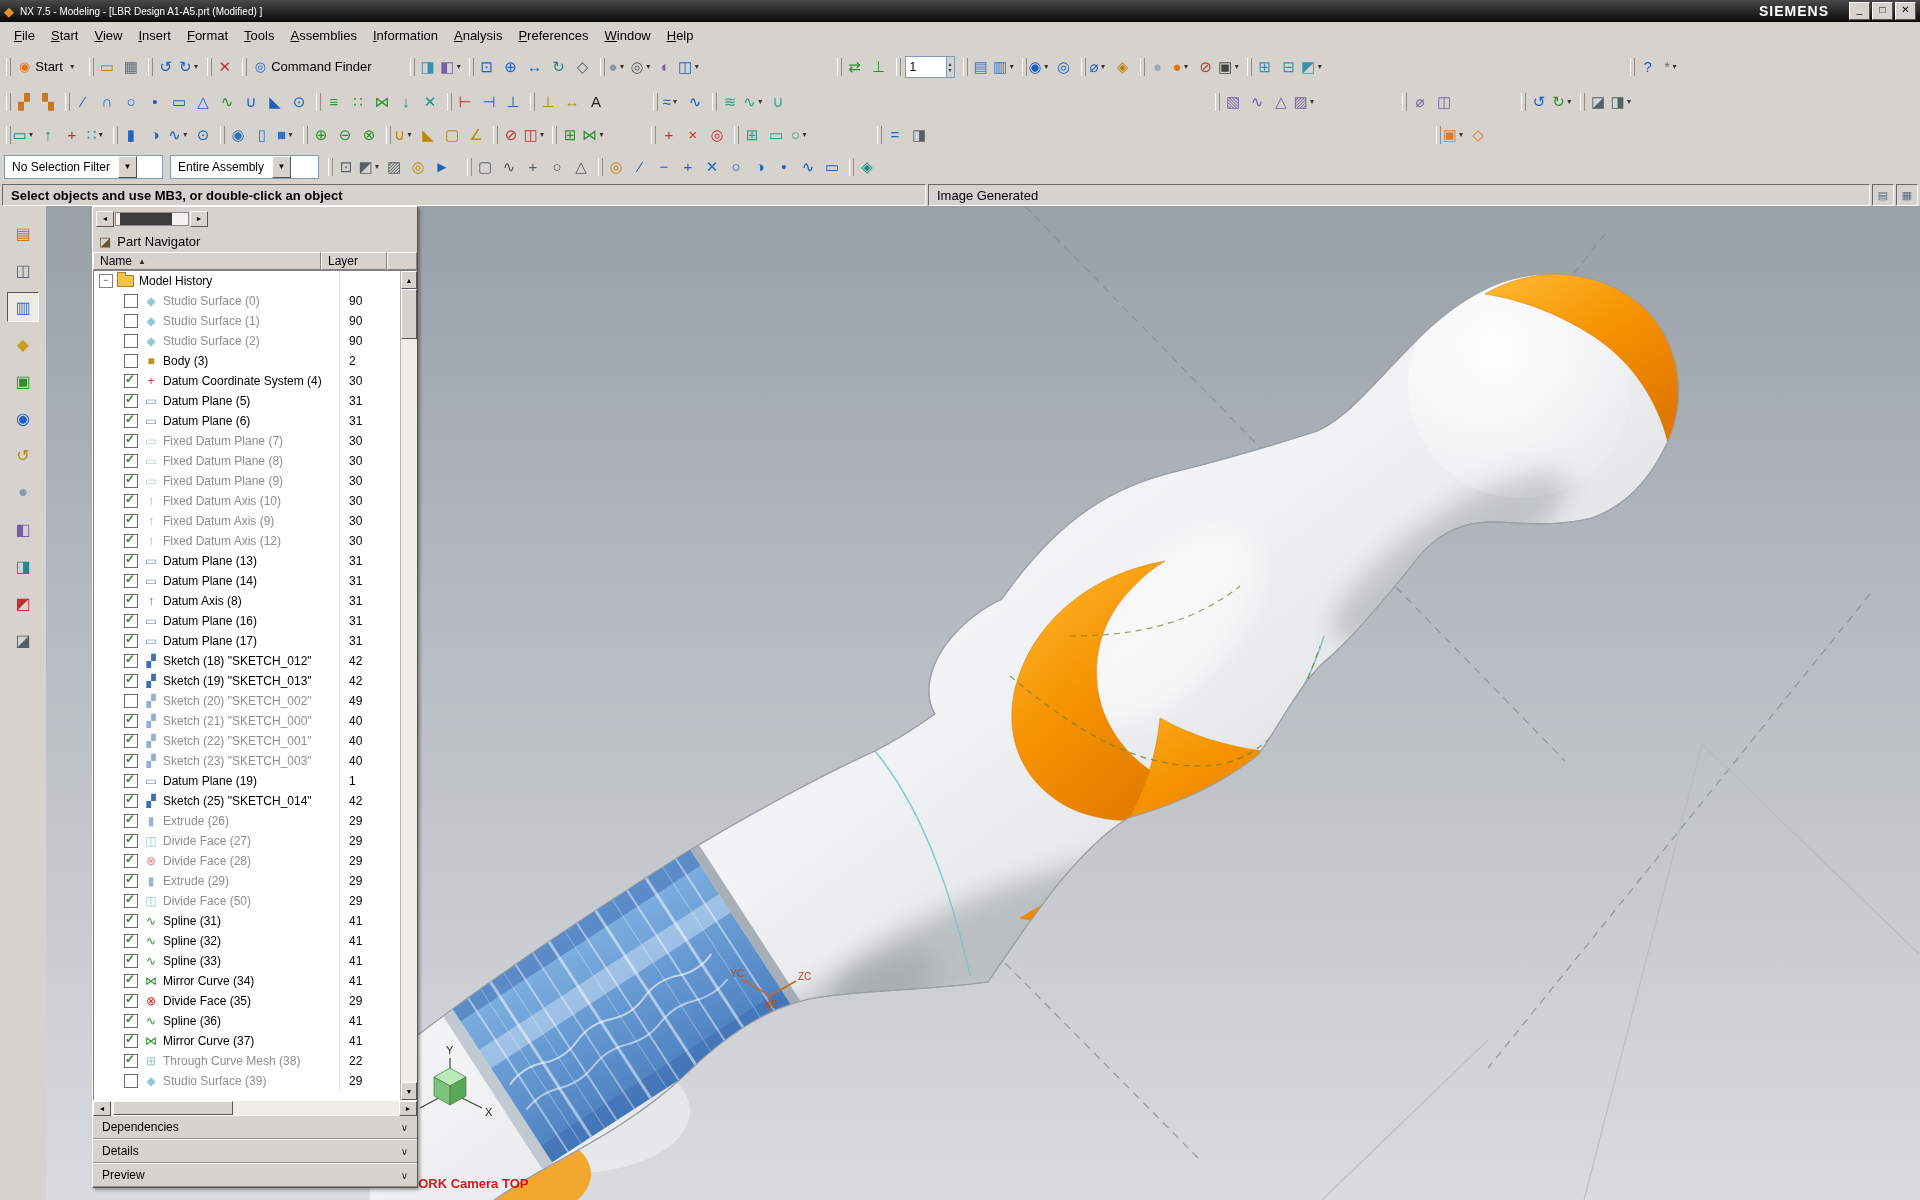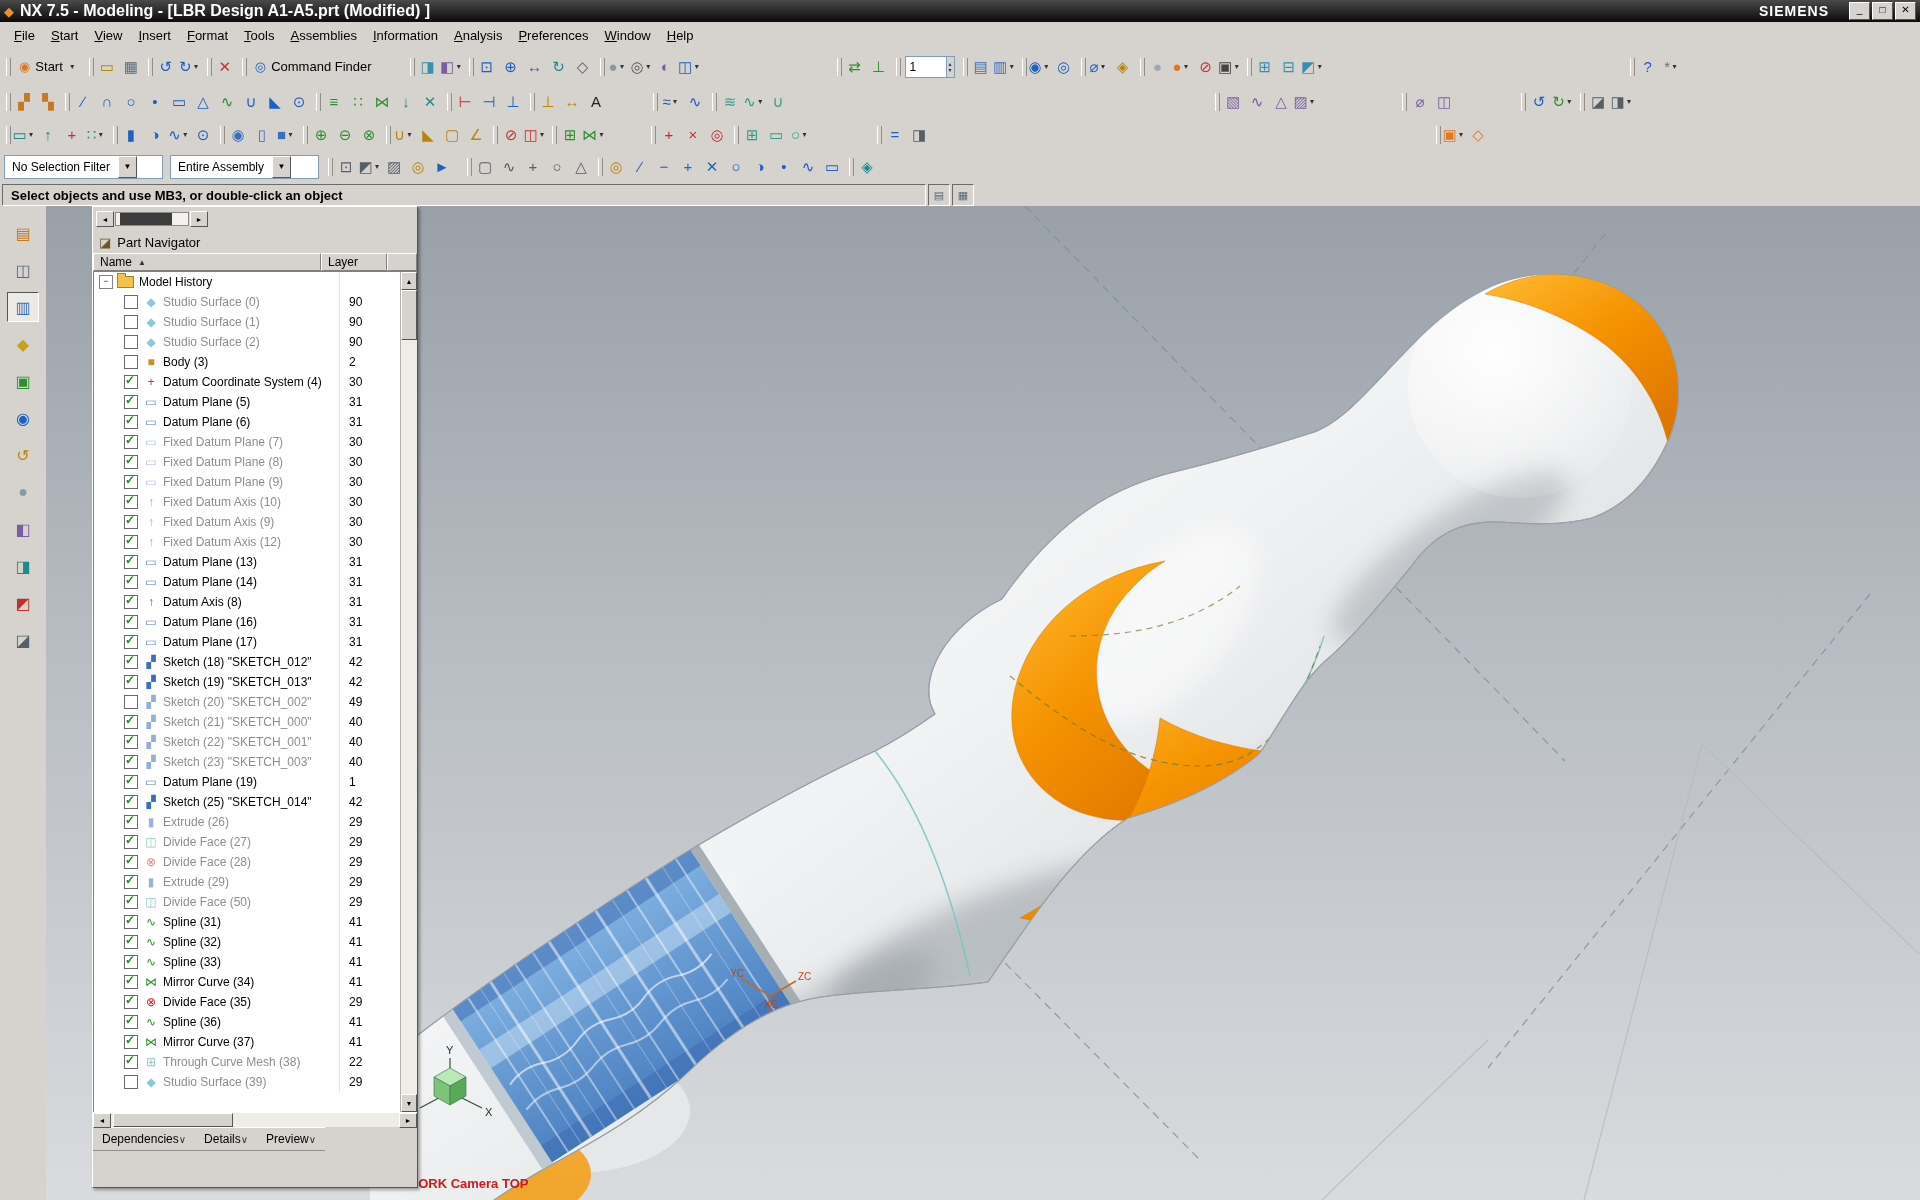--- a/index.html
+++ b/index.html
@@ -4,21 +4,21 @@
 <style>
   html,body{margin:0;padding:0}
   body{width:1920px;height:1200px;position:relative;overflow:hidden;
        font-family:"Liberation Sans",sans-serif;font-size:13px;background:#d6d3ce;color:#000}
   .sunken{border:1px solid;border-color:#6a6a6a #fff #fff #6a6a6a}
 
   #titlebar{position:absolute;left:0;top:0;right:0;height:22px;
     background:linear-gradient(180deg,#4a4a4a,#0a0a0a);color:#fff;
     display:flex;align-items:center;padding:0 4px;gap:6px}
   #titlebar .app-icon{color:#e8922a;font-size:13px}
-  #titlebar .title-text{font-weight:bold;font-size:16px;white-space:nowrap}
+  #titlebar .title-text{font-weight:normal;font-size:10px;white-space:nowrap}
   #titlebar .brand{margin-left:auto;font-weight:bold;letter-spacing:1px;font-size:14px}
   .winbtns{display:flex;gap:2px;margin-left:14px}
   .winbtn{width:19px;height:16px;background:#d6d3ce;color:#000;font-size:10px;line-height:14px;
     text-align:center;border:1px solid;border-color:#fff #555 #555 #fff}
 
   #menubar{position:absolute;left:0;top:22px;right:0;height:26px;background:#d6d3ce;
     display:flex;align-items:center;padding:0 6px;border-bottom:1px solid #fff}
   .menu-item{display:inline-block;padding:3px 8px;cursor:default}
   .menu-item::first-letter{text-decoration:underline}
 
@@ -113,21 +113,21 @@
   #vs-up{top:0}
   #vs-down{bottom:0}
   #vs-thumb{position:absolute;left:0;right:0;top:18px;height:48px;background:#d6d3ce;
     border:1px solid;border-color:#fff #555 #555 #fff}
   #hscroll{height:14px;display:flex;align-items:center;background:#efede8;border-top:1px solid #fff;position:relative}
   .hs-btn{width:16px;height:13px;background:#d6d3ce;border:1px solid;border-color:#fff #555 #555 #fff;
     font-size:7px;display:flex;align-items:center;justify-content:center;flex:none}
   #hs-thumb{width:118px;height:12px;background:#d6d3ce;border:1px solid;border-color:#fff #555 #555 #fff;margin-left:2px}
   #hs-track{flex:1;height:13px}
 
-  #sections{display:flex;flex-direction:row}
+  #sections{display:flex;flex-direction:column}
   .section-bar{height:22px;background:#d6d3ce;border-top:1px solid #fff;border-bottom:1px solid #918e89;
     display:flex;align-items:center;padding:0 9px;font-size:12px}
   .chev{margin-left:auto;color:#333;font-size:10px}
 </style>
 </head>
 <body>
 
 <div id="titlebar">
   <span class="app-icon">◆</span>
   <span class="title-text">NX 7.5 - Modeling - [LBR Design A1-A5.prt (Modified) ]</span>
@@ -676,20 +676,23 @@
       <div class="tbgroup">
         <div class="tbicon">
           <span class="tb-glyph" style="color: rgb(31, 138, 138);">◈</span>
         </div>
       </div>
     </div>
 </div>
 
 <div id="statusbar">
   <div class="status-cell sunken" id="status-prompt">Select objects and use MB3, or double-click an object</div>
+  <div class="status-cell sunken" id="status-msg">
+    <span>Image Generated</span>
+  </div>
   <div class="status-mini sunken" id="statusmini1">▤</div>
   <div class="status-mini sunken" id="statusmini2">▦</div>
 </div>
 
 <div id="workarea">
 
   <div id="resourcebar">
       <div class="rbicon" style="color: rgb(200, 120, 32);">▤</div>
       <div class="rbicon" style="color: rgb(90, 106, 122);">◫</div>
       <div class="rbicon active" style="color: rgb(58, 111, 192);">▥</div>

